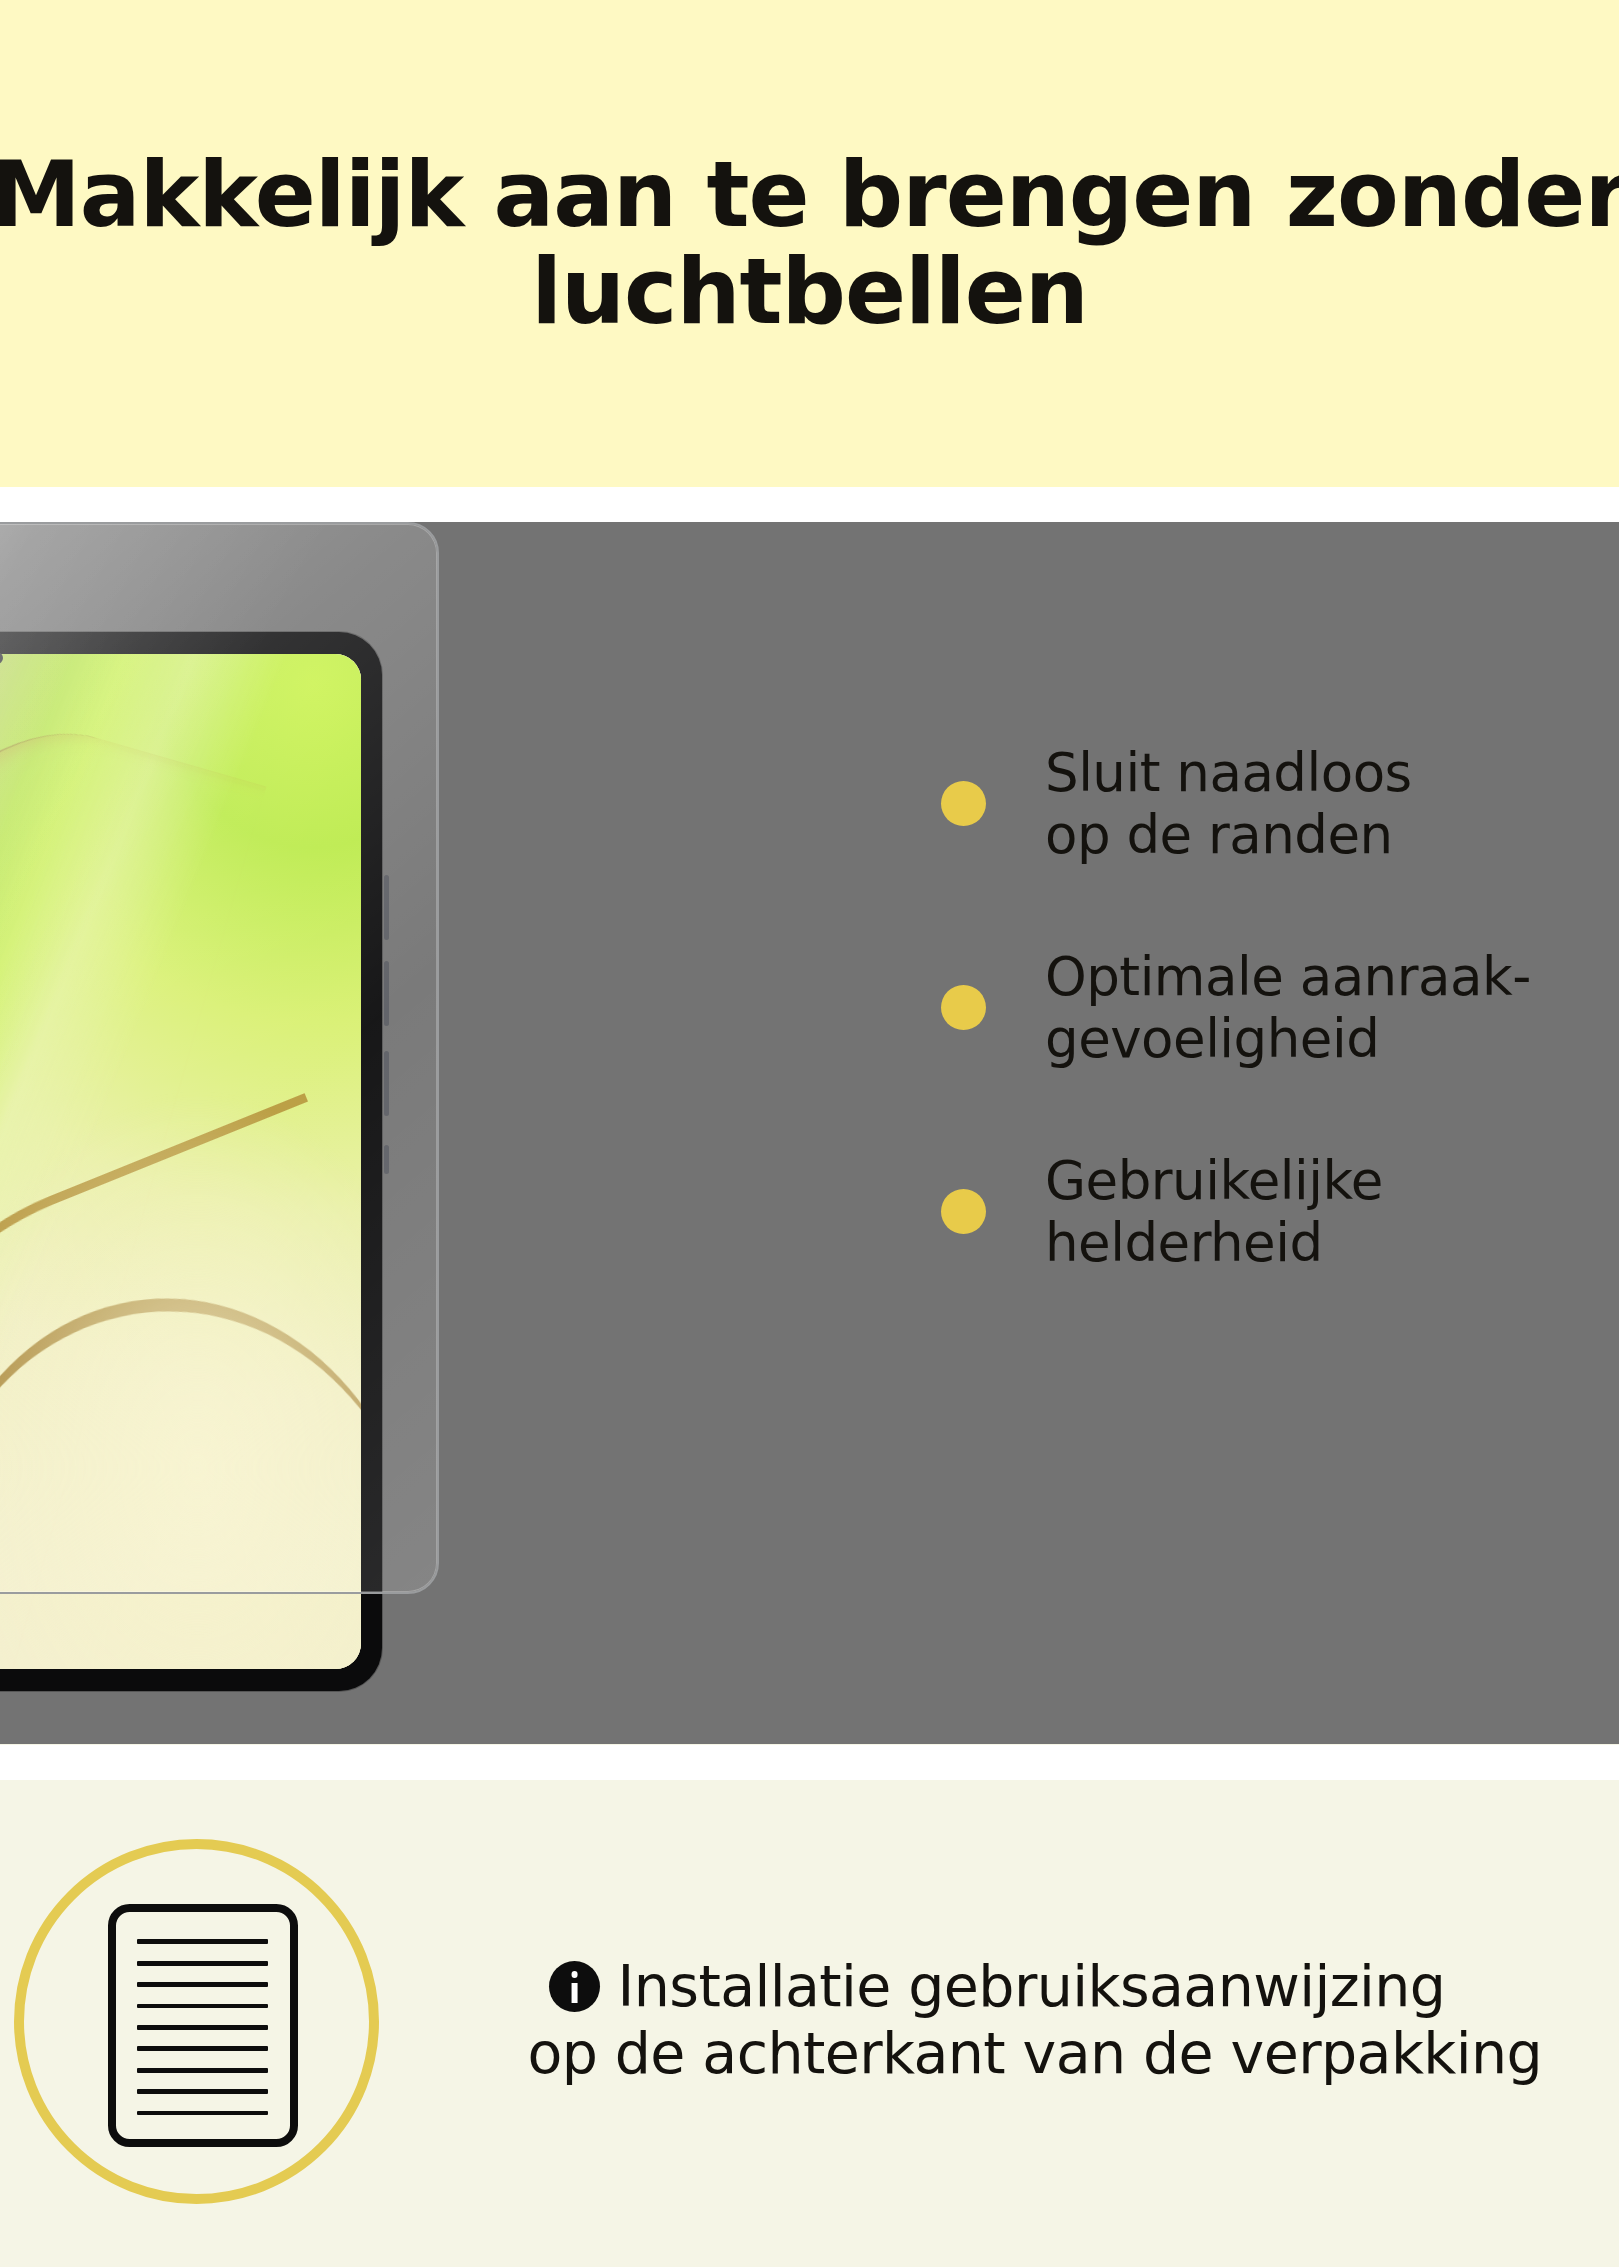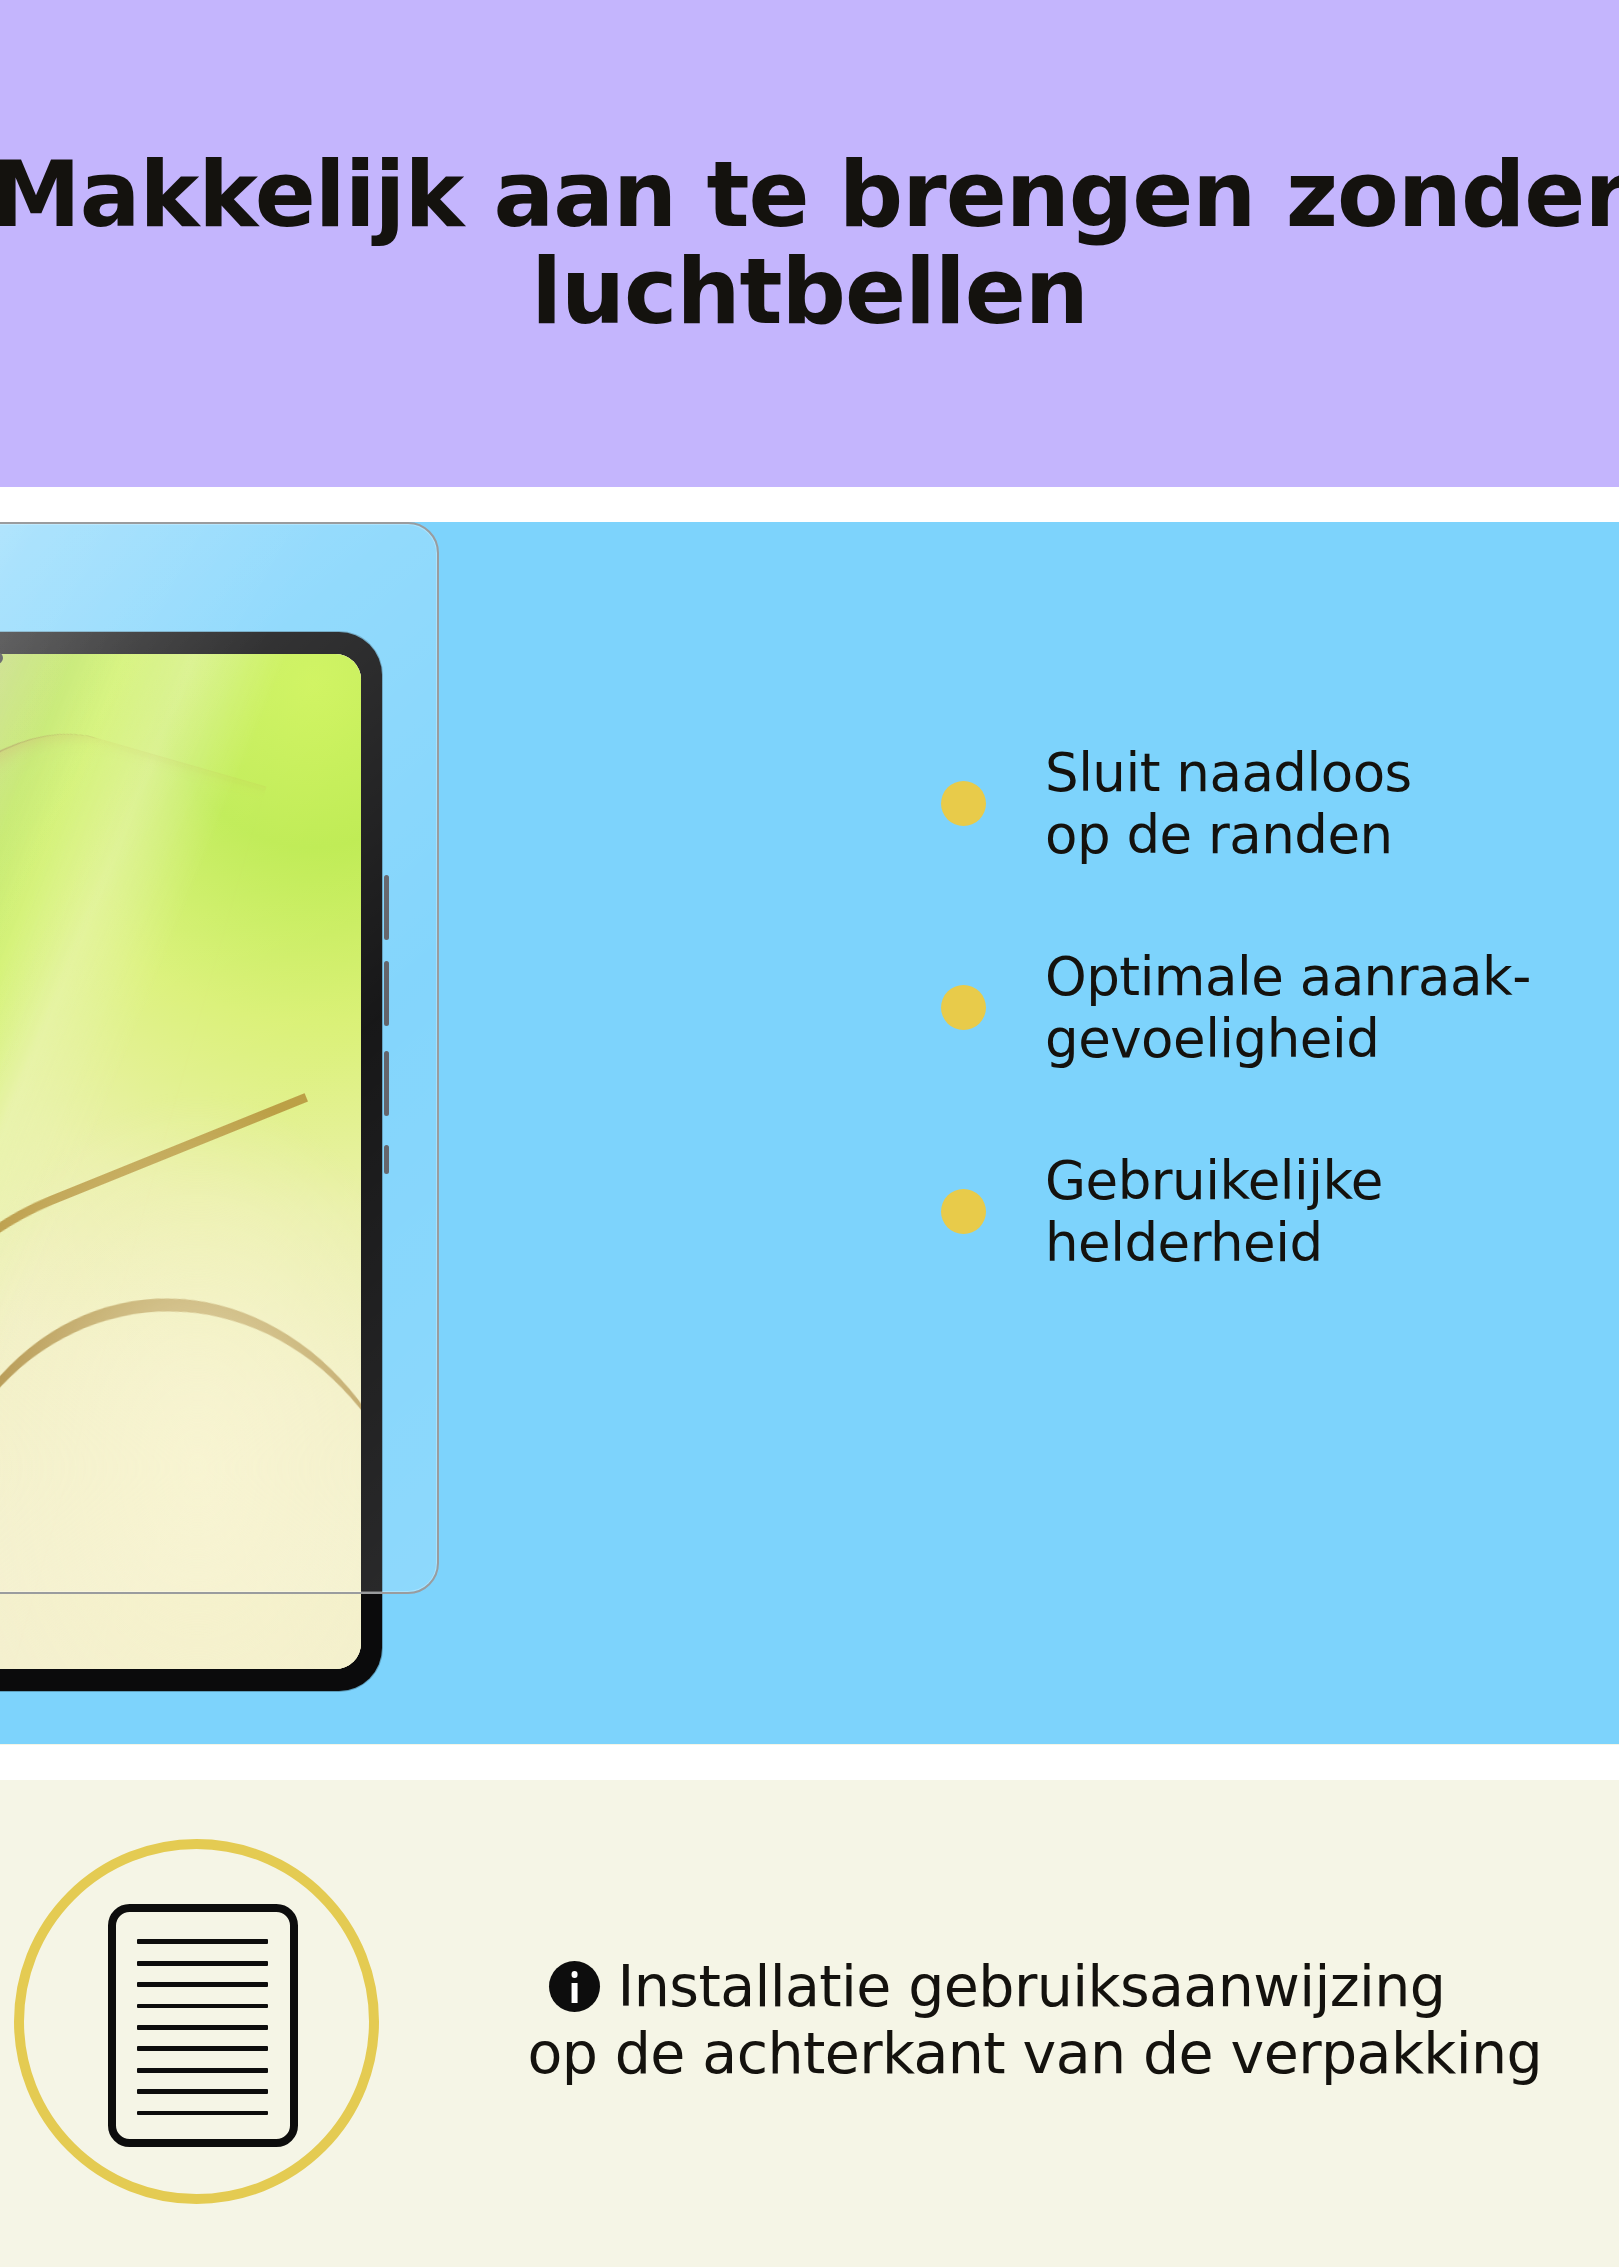--- a/index.html
+++ b/index.html
@@ -16,21 +16,21 @@
     position: relative;
   }
 
   
   .headline-section {
     position: absolute;
     left: 0;
     top: 0;
     width: 1619px;
     height: 487px;
-    background: #c4b5fd;
+    background: #fef9c3;
     overflow: hidden;
   }
   .headline {
     position: absolute;
     left: 50%;
     top: 86px;
     transform: translateX(-50%);
     width: 1725px;
     text-align: center;
     font-family: "DejaVu Sans", "Liberation Sans", sans-serif;
@@ -56,21 +56,21 @@
   .divider.top-div { top: 487px; height: 35px; }
   .divider.bot-div { top: 1745px; height: 35px; }
 
   
   .hero-section {
     position: absolute;
     left: 0;
     top: 522px;
     width: 1619px;
     height: 1222px;
-    background: #7dd3fc;
+    background: #737373;
     overflow: hidden;
   }
 
   
   .tablet-stage {
     position: absolute;
     left: -304px;
     top: 0px;
     width: 990px;
     height: 1222px;

